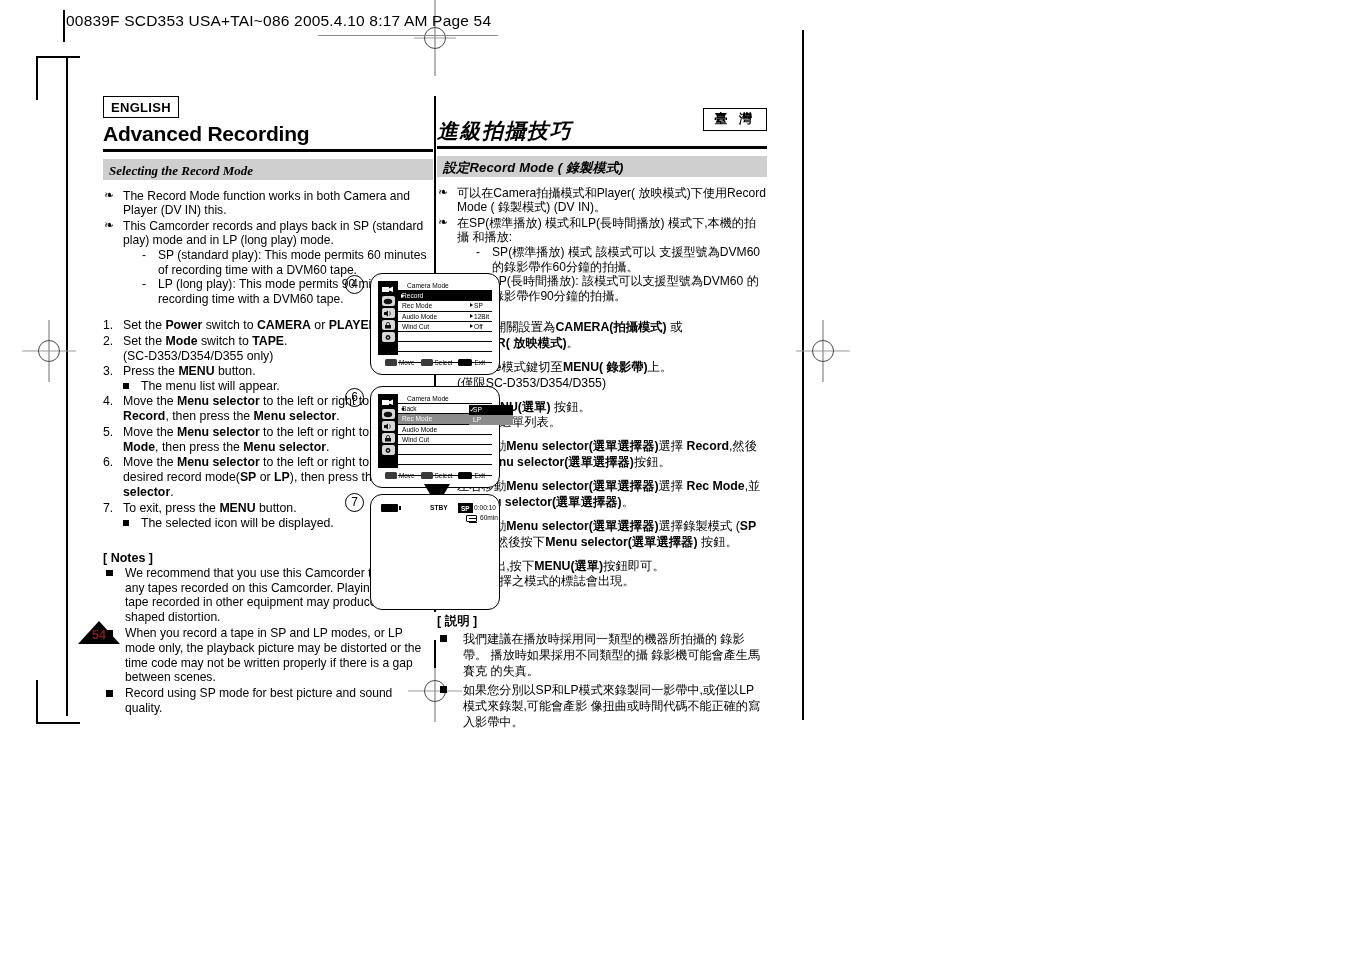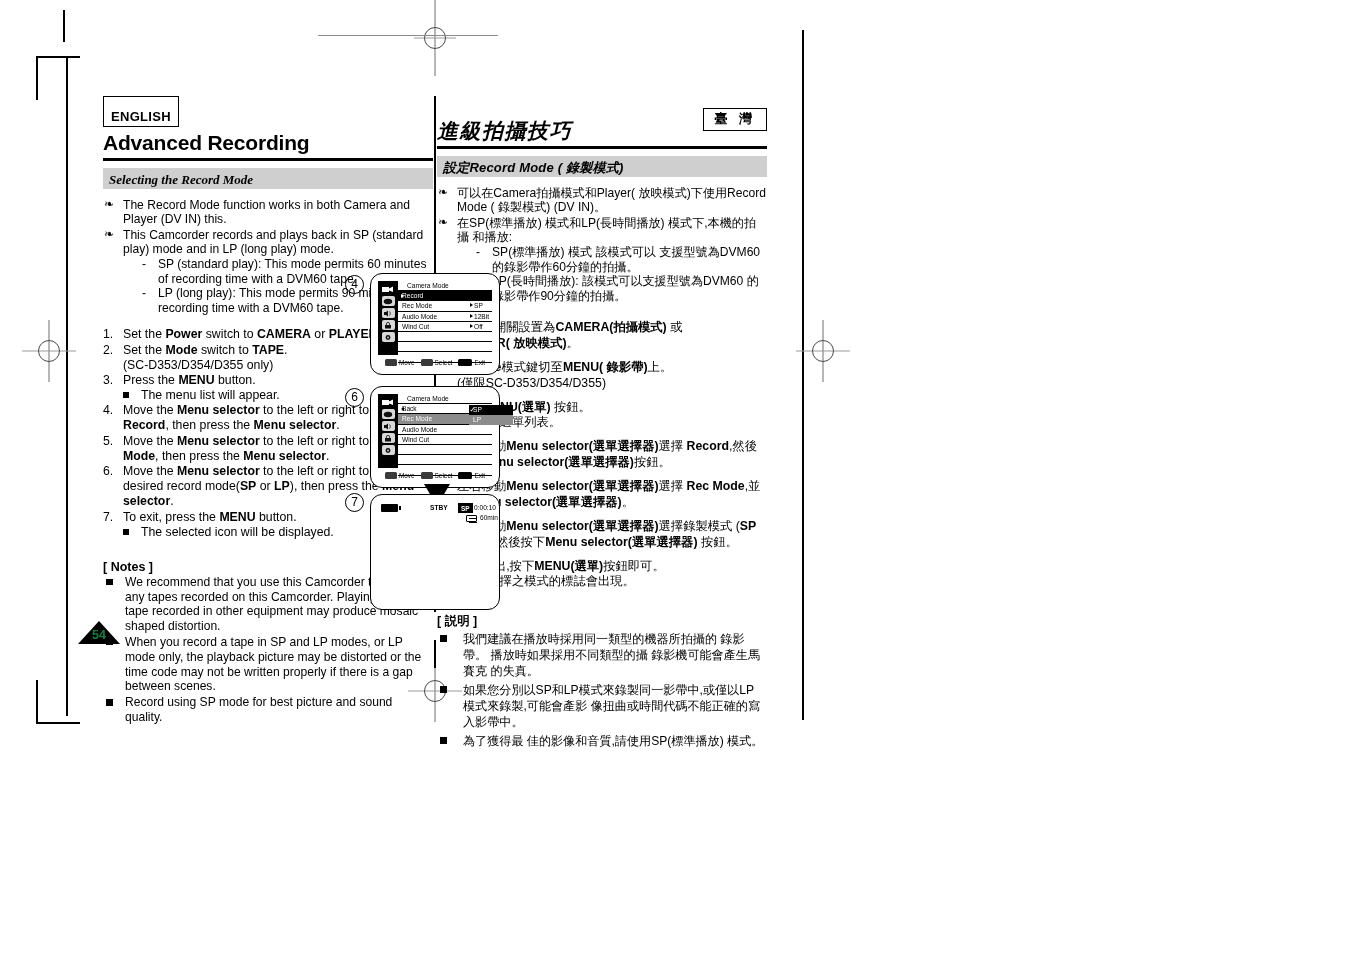--- a/index.html
+++ b/index.html
@@ -55,21 +55,21 @@
   .col-zh { left: 437px; width: 330px; }
 
   .center-divider {
     position: absolute; left: 434px; top: 96px; width: 2px; height: 508px;
     background: #000;
   }
 
   .lang-badge {
     display: inline-block;
     border: 1.6px solid #000;
-    padding: 13px 7px 2px 7px;
+    padding: 4px 7px 2px 7px;
     font-size: 13px; font-weight: bold;
     line-height: 14px;
     letter-spacing: .3px;
   }
   .lang-badge-zh {
     position: absolute; right: 0; top: 12px;
     border: 1.6px solid #000;
     padding: 1px 10px 2px 10px;
     font-size: 13px; font-weight: bold;
     letter-spacing: 4px;
@@ -276,21 +276,21 @@
   
   .page-badge {
     position: absolute; left: 78px; top: 621px;
     width: 0; height: 0;
     border-left: 21px solid transparent;
     border-right: 21px solid transparent;
     border-bottom: 23px solid #000;
   }
   .page-badge-num {
     position: absolute; left: 78px; top: 628px; width: 42px;
-    text-align: center; color: #15803d; font-size: 12.5px; font-weight: bold;
+    text-align: center; color: #7f1d1d; font-size: 12.5px; font-weight: bold;
   }
 </style>
 </head>
 <body>
 
 <div id="page">
 
   <div class="cropline" style="left:36px; top:56px; width:1.5px; height:44px;"></div>
   <div class="cropline" style="left:36px; top:56px; width:44px; height:1.5px;"></div>
   <div class="cropline" style="left:36px; top:680px; width:1.5px; height:44px;"></div>
@@ -315,20 +315,21 @@
       <div class="circ"></div>
   </div>
   <div class="regmark" style="left:408px; top:660px; width:54px; height:62px;">
     <div class="vline"></div>
       <div class="hline"></div>
       <div class="circ"></div>
   </div>
   <div class="cropline" style="left:434px; top:640px; width:1.5px; height:28px;"></div>
 
   <div class="header-barleft"></div>
+  <div class="sheet-header">00839F SCD353 USA+TAI~086   2005.4.10 8:17 AM   Page 54</div>
   <div class="header-rule"></div>
 
   <div class="center-divider"></div>
 
   <div class="col col-en en">
     <span class="lang-badge">ENGLISH</span>
     <h1 class="title">Advanced Recording</h1>
     <div class="title-rule"></div>
     <div class="section-bar">Selecting the Record Mode</div>
 
@@ -379,21 +380,20 @@
         <li><span class="num">4.</span><span>左右移動<b>Menu selector(選單選擇器)</b>選擇 <b>Record</b>,然後按下<b>Menu selector(選單選擇器)</b>按鈕。</span></li>
         <li><span class="num">5.</span><span>左右移動<b>Menu selector(選單選擇器)</b>選擇 <b>Rec Mode</b>,並按<b>Menu selector(選單選擇器)</b>。</span></li>
         <li><span class="num">6.</span><span>左右移動<b>Menu selector(選單選擇器)</b>選擇錄製模式 (<b>SP 或LP</b>), 然後按下<b>Menu selector(選單選擇器)</b> 按鈕。</span></li>
         <li><span class="num">7.</span><span>若要退出,按下<b>MENU(選單)</b>按鈕即可。</span><span class="sqnote"><span class="sq"></span>所選擇之模式的標誌會出現。</span></li>
       </ol>
 
     <div class="notes-title notes-title-zh">[ 説明 ]</div>
     <ul class="notes" id="zh-notes">
         <li><span class="sq"></span><span>我們建議在播放時採用同一類型的機器所拍攝的 錄影帶。 播放時如果採用不同類型的攝 錄影機可能會產生馬賽克 的失真。</span></li>
         <li><span class="sq"></span><span>如果您分別以SP和LP模式來錄製同一影帶中,或僅以LP 模式來錄製,可能會產影 像扭曲或時間代碼不能正確的寫 入影帶中。</span></li>
-        <li><span class="sq"></span><span>為了獲得最 佳的影像和音質,請使用SP(標準播放) 模式。</span></li>
       </ul>
   </div>
 
   <div class="connector" style="left:434px; top:256px; height:22px;"></div>
   <div class="connector" style="left:434px; top:372px; height:18px;"></div>
   <div class="connector" style="left:434px; top:596px; height:16px;"></div>
 
   <div class="stepnum" style="left:345px; top:275px;">4</div>
   <div class="lcd" style="left:370px; top:273px;">
     <div class="lcd-inner">

